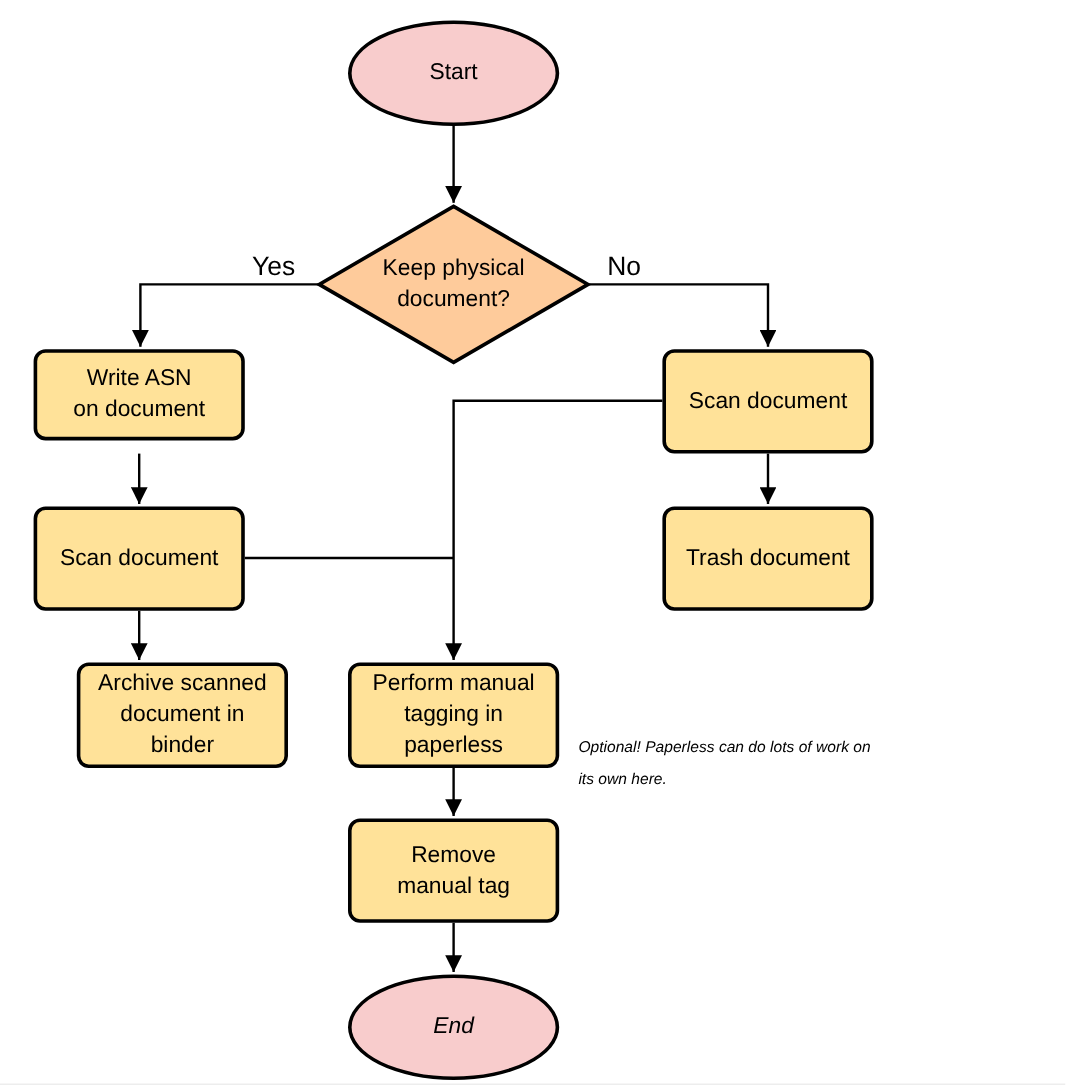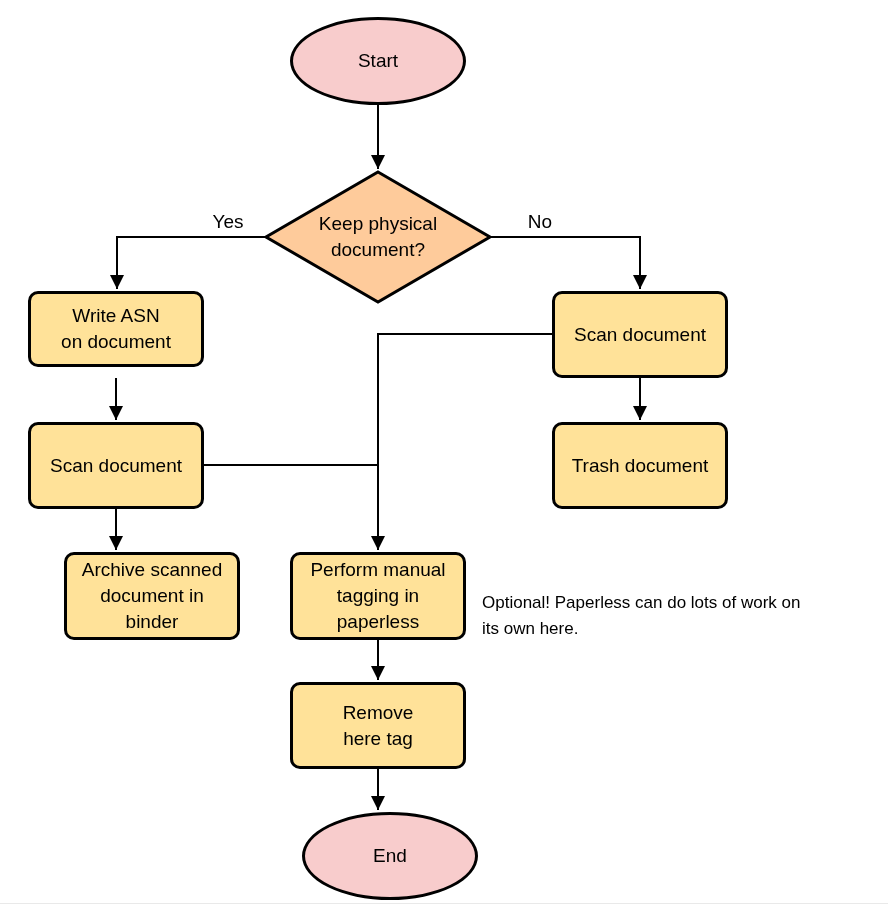--- a/index.html
+++ b/index.html
@@ -54,29 +54,31 @@
     background: var(--terminal-fill, #F8CCCC);
     border: 3px solid var(--stroke, #000000);
     border-radius: 50%;
   }
   .decision-label {
     background: transparent;
     border: none;
   }
   .edge-label {
     position: absolute;
-    font-size: 19px;
+    font-size: 22px;
     line-height: 22px;
     text-align: center;
   }
   .annotation {
     position: absolute;
-    font-size: 17px;
+    font-size: 13px;
     line-height: 26px;
+    font-style: italic;
     white-space: pre-line;
+    margin-top: 20px;
   }
   .page-edge-line {
     position: absolute;
     left: 0;
     top: 903px;
     width: 888px;
     height: 0;
     border-top: 1px solid var(--page-edge, #e9e9e9);
   }
 </style>
@@ -106,21 +108,21 @@
     <polygon class="diamond-shape" points="378,172 490,237 378,302 266,237"></polygon>
   </svg>
 
   <div class="node terminal" style="left:290px; top:17px; width:176px; height:88px;">Start</div>
 
   <div class="node decision-label" style="left:288px; top:209px; width:180px; height:56px;">Keep physical
 document?</div>
 
   <span class="edge-label" style="left:206px; top:211px; width:44px;">Yes</span>
 
-  <span class="edge-label" style="left:518px; top:211px; width:44px;">No</span>
+  <span class="edge-label" style="left:498px; top:211px; width:44px;">No</span>
 
   <div class="node process" style="left:28px; top:291px; width:176px; height:76px;">Write ASN
 on document</div>
 
   <div class="node process" style="left:28px; top:422px; width:176px; height:87px;">Scan document</div>
 
   <div class="node process" style="left:28px; top:552px; width:176px; height:88px;margin-left:36px;">Archive scanned
 document in
 binder</div>
 
@@ -129,19 +131,19 @@
   <div class="node process" style="left:552px; top:422px; width:176px; height:87px;">Trash document</div>
 
   <div class="node process" style="left:290px; top:552px; width:176px; height:88px;">Perform manual
 tagging in
 paperless</div>
 
   <div class="annotation" style="left:482px; top:590px; width:406px;">Optional! Paperless can do lots of work on
 its own here.</div>
 
   <div class="node process" style="left:290px; top:682px; width:176px; height:87px;">Remove
-here tag</div>
+manual tag</div>
 
-  <div class="node terminal" style="left:302px; top:812px; width:176px; height:88px;">End</div>
+  <div class="node terminal" style="left:290px; top:812px; width:176px; height:88px;font-style:italic;">End</div>
 
   <div class="page-edge-line"></div>
 
 </div>
 
 </body></html>

